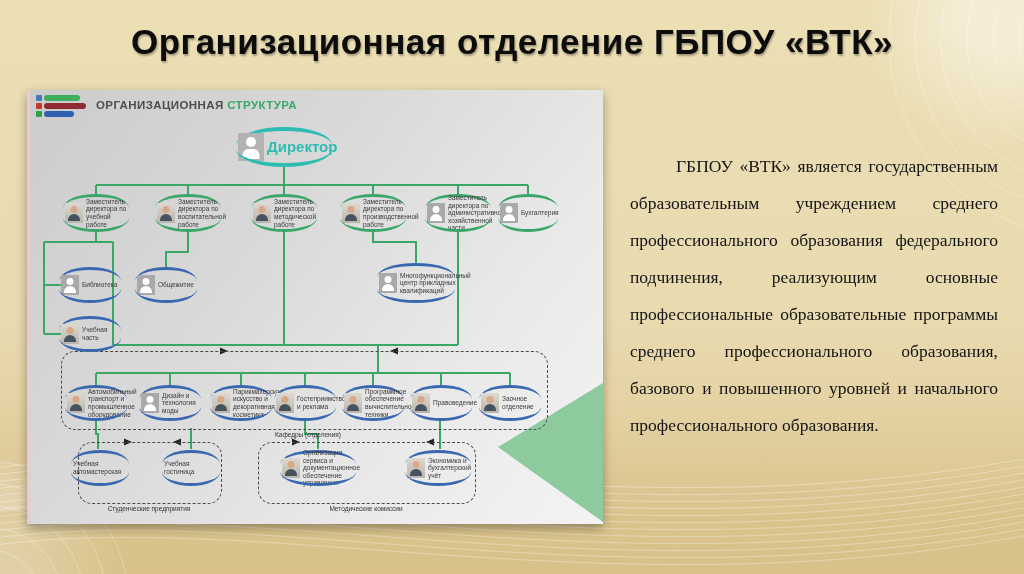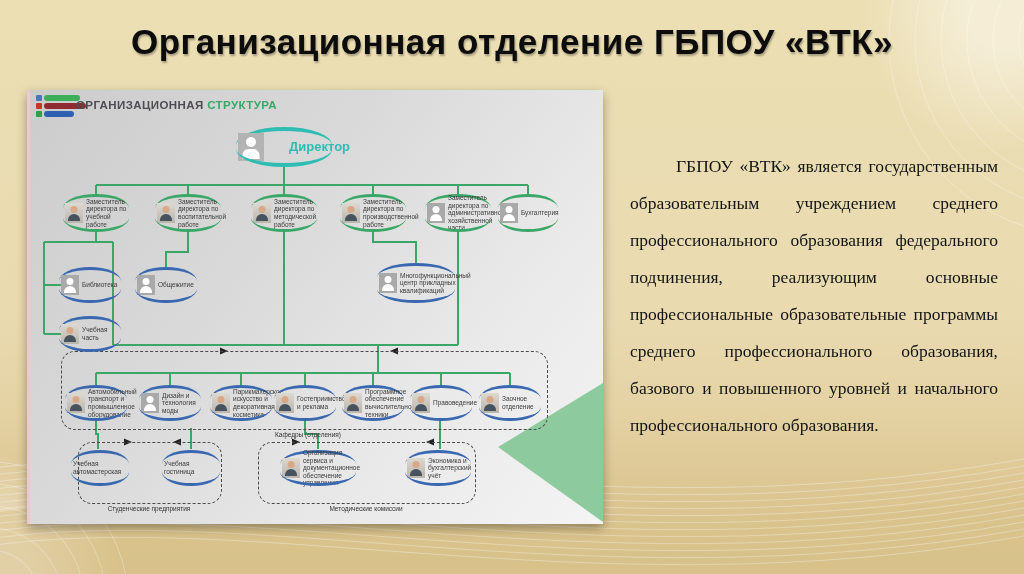--- a/index.html
+++ b/index.html
@@ -24,39 +24,39 @@
     color:#141414;text-align:justify;text-indent:46px;
   }
   
   .chart-panel{
     position:absolute;left:27px;top:90px;width:573px;height:434px;z-index:2;
     background:linear-gradient(128deg,#cccccc 0%,#d9d9d9 38%,#e9e9e9 70%,#f4f4f4 100%);
     border-left:3px solid #edc9cf;
     box-shadow:0 4px 10px rgba(0,0,0,.35);
   }
   .oc-header{position:absolute;left:46px;top:9px;font-size:11.5px;font-weight:bold;letter-spacing:.4px;z-index:5;}
-  .oc-header .w1{color:#4d4d52;}
+  .oc-header .w1{color:#4d4d52;margin-left:20px;}
   .oc-header .w2{color:#3aa768;}
   .legend{position:absolute;left:6px;top:5px;z-index:5;}
   .legend .lrow{display:flex;align-items:center;gap:2px;margin-bottom:2px;}
   .legend .lic{width:6px;height:6px;border-radius:1px;}
   .legend .lpill{height:6px;border-radius:3px;}
   .oc-canvas{position:absolute;inset:0;}
   .oc-canvas svg.lines{position:absolute;left:0;top:0;z-index:1;}
   
   .node{position:absolute;z-index:3;}
   .arc{position:absolute;left:0;right:0;height:11px;}
   .arc.top{top:0;border-top:3px solid;border-radius:50%/ 100% 100% 0 0;}
   .arc.bot{bottom:0;border-bottom:3px solid;border-radius:50%/ 0 0 100% 100%;}
   .node.director .arc{height:14px;}
   .node.director .arc.top{border-top-width:4px;}
   .node.director .arc.bot{border-bottom-width:4px;}
   .nrow{position:absolute;left:0;right:0;top:10px;bottom:10px;display:flex;align-items:center;gap:3px;padding:0 2px;}
   .lbl{font-size:6.5px;line-height:1.18;color:#3a3a3a;text-align:left;}
-  .node.director .lbl{font-size:13px;font-weight:bold;color:#2fbdb3;margin-left:22px;}
+  .node.director .lbl{font-size:15px;font-weight:bold;color:#2fbdb3;}
   .avatar{position:relative;flex:none;width:18px;height:20px;background:#a9a9a9;}
   .avatar .head{position:absolute;top:3px;left:50%;transform:translateX(-50%);width:7px;height:7px;border-radius:50%;background:#fff;}
   .avatar .torso{position:absolute;bottom:2px;left:50%;transform:translateX(-50%);width:12px;height:7px;border-radius:6px 6px 0 0;background:#fff;}
   .avatar.photo{background:linear-gradient(#ddd8d0,#b9b5ad);}
   .avatar.photo .head{background:#d9a887;}
   .avatar.photo .torso{background:#46525e;}
   .node.director .avatar{width:26px;height:28px;background:#b3b3b3;}
   .node.director .avatar .head{width:10px;height:10px;top:4px;}
   .node.director .avatar .torso{width:17px;height:10px;}
   .group{position:absolute;border:1px dashed #4a4a4a;border-radius:14px;z-index:2;}

